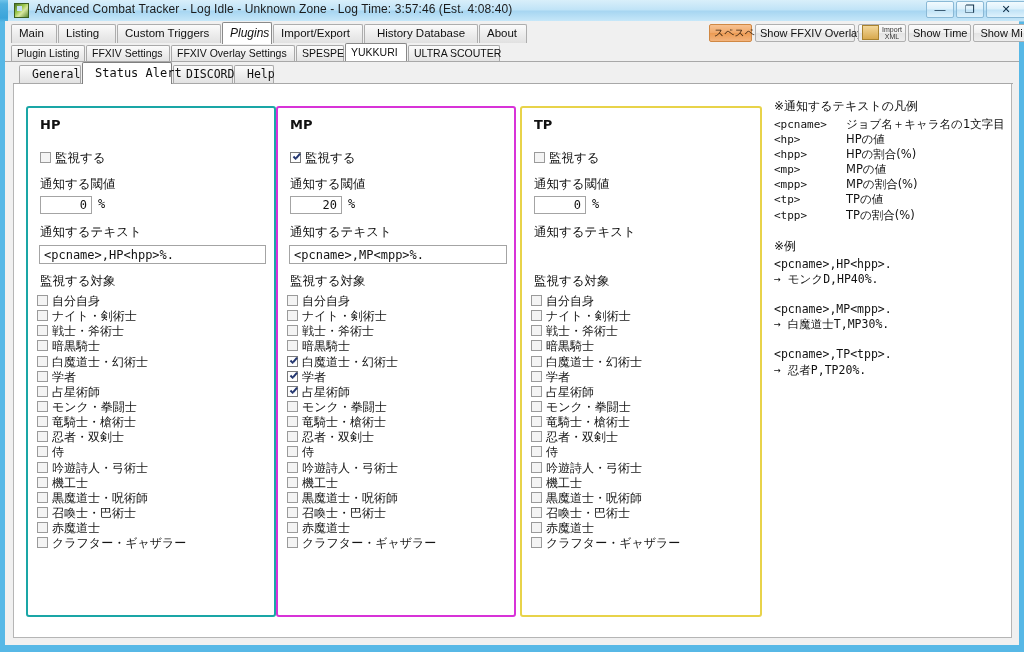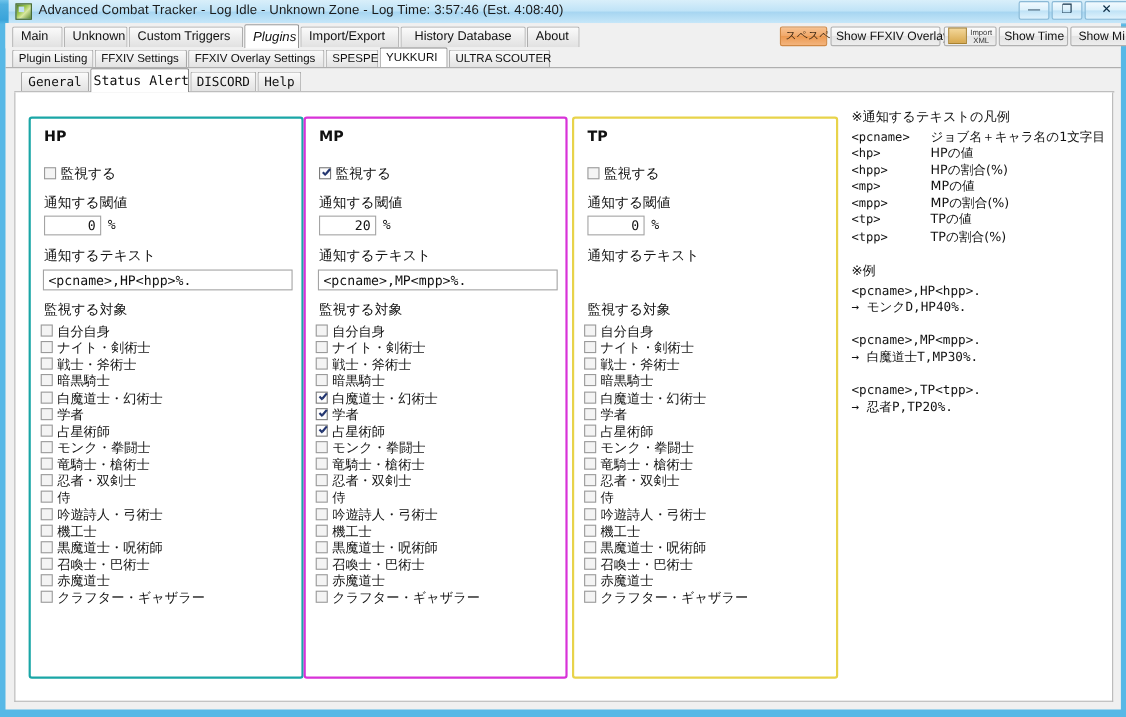--- a/index.html
+++ b/index.html
@@ -86,21 +86,21 @@
   }
   .ptab.active{top:0px;height:18px;background:#ffffff;border-color:#888;line-height:16px;z-index:4;}
   #plugline{position:absolute;left:0;top:40px;width:1014px;height:1px;background:#a8a8a8;}
   
   #substrip{position:absolute;left:8px;top:41px;width:1006px;height:22px;}
   .stab{
     position:absolute;top:3px;height:18px;box-sizing:border-box;
     background:linear-gradient(to bottom,#fbfbfb 0%,#ededed 55%,#e2e2e2 100%);
     border:1px solid #a8a8a8;border-bottom:none;
     font-family:"DejaVu Sans Mono","Liberation Mono",monospace;
-    font-size:11.5px;color:#101010;line-height:16px;padding:0 2px;white-space:nowrap;
+    font-size:11.5px;color:#101010;line-height:16px;padding:0 12px;white-space:nowrap;
     border-radius:2px 2px 0 0;
   }
   .stab.active{top:0px;height:22px;background:#ffffff;border-color:#808080;line-height:20px;z-index:4;font-size:12px;}
   #subline{position:absolute;left:8px;top:62px;width:1000px;height:1px;background:#a8a8a8;}
   
   #content{
     position:absolute;left:8px;top:63px;width:999px;height:554px;
     background:#ffffff;border:1px solid #b5b5b5;border-top:none;box-sizing:border-box;
     overflow:hidden;
   }
@@ -177,21 +177,21 @@
     <div id="title-text">Advanced Combat Tracker - Log Idle - Unknown Zone - Log Time: 3:57:46 (Est. 4:08:40)</div>
     <div class="wbtn" id="btn-min">—</div>
     <div class="wbtn" id="btn-max">❐</div>
     <div class="wbtn" id="btn-close">✕</div>
   </div>
 
   <div id="client">
 
     <div id="tabstrip">
         <div class="ttab" style="left: 6px; width: 46px;"><span>Main</span></div>
-        <div class="ttab" style="left: 53px; width: 58px;"><span>Unknown</span></div>
+        <div class="ttab" style="left: 53px; width: 58px;"><span>Listing</span></div>
         <div class="ttab" style="left: 112px; width: 104px;"><span>Custom Triggers</span></div>
         <div class="ttab active" style="left: 217px; width: 50px; font-style: italic;"><span>Plugins</span></div>
         <div class="ttab" style="left: 268px; width: 90px;"><span>Import/Export</span></div>
         <div class="ttab" style="left: 359px; width: 114px; text-align: center;"><span>History Database</span></div>
         <div class="ttab" style="left: 474px; width: 48px;"><span>About</span></div>
       </div>
 
     <div id="toolbar-area">
         <div class="tbtn orange" style="width: 43px; right: 267px;"><span>スペスペ</span></div>
         <div class="tbtn" style="width: 100px; right: 164px;"><span>Show FFXIV Overlay</span></div>

